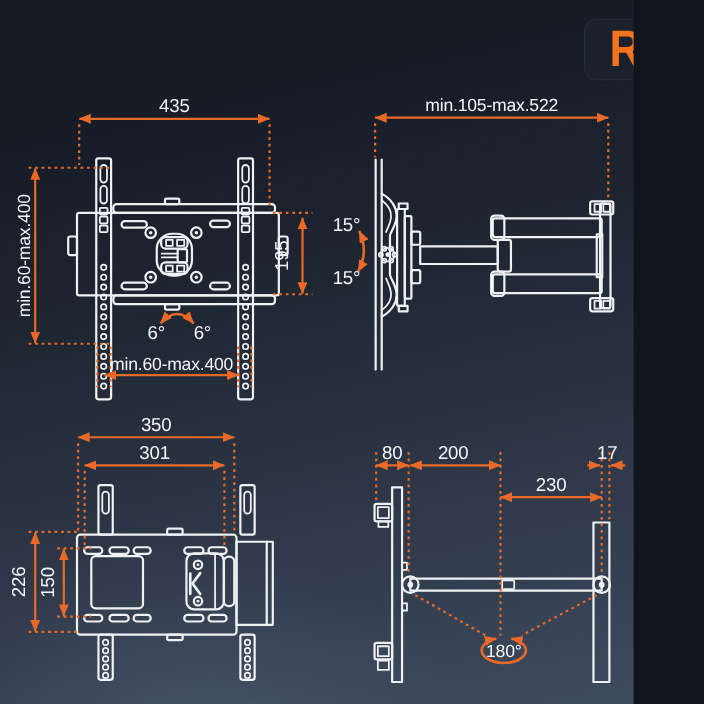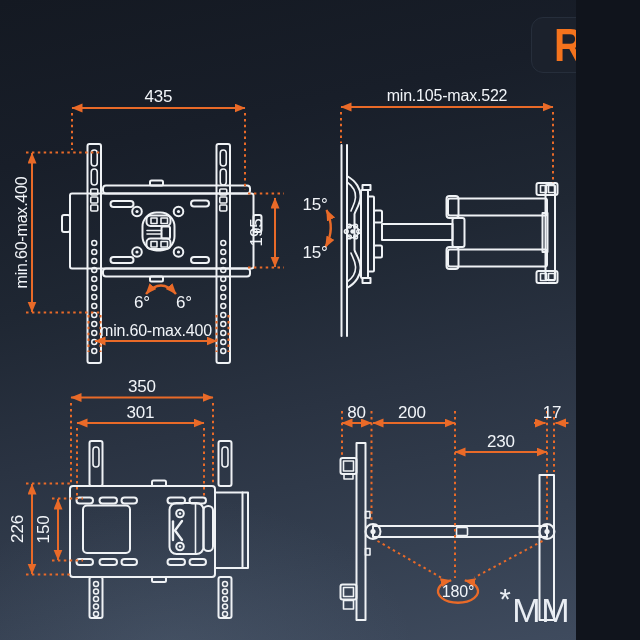--- a/index.html
+++ b/index.html
@@ -33,21 +33,20 @@
 </style>
 </head>
 <body>
 
 <div id="stage">
 
   <div class="badge">
     <span>R23</span>
   </div>
 
-  <div class="units"><span class="ast">*</span><span>MM</span></div>
 
   <svg width="640" height="640" viewBox="0 0 640 640">
     <defs>
       <marker id="ah" markerUnits="userSpaceOnUse" markerWidth="12" markerHeight="10" refX="10.5" refY="4.5" orient="auto-start-reverse">
         <path d="M0,0 L11,4.5 L0,9 Z" fill="#E96A28"></path>
       </marker>
 
       <g id="rail-v1">
         <rect x="0" y="0" width="13.5" height="219" rx="2"></rect>
         <g stroke-width="1.6">

